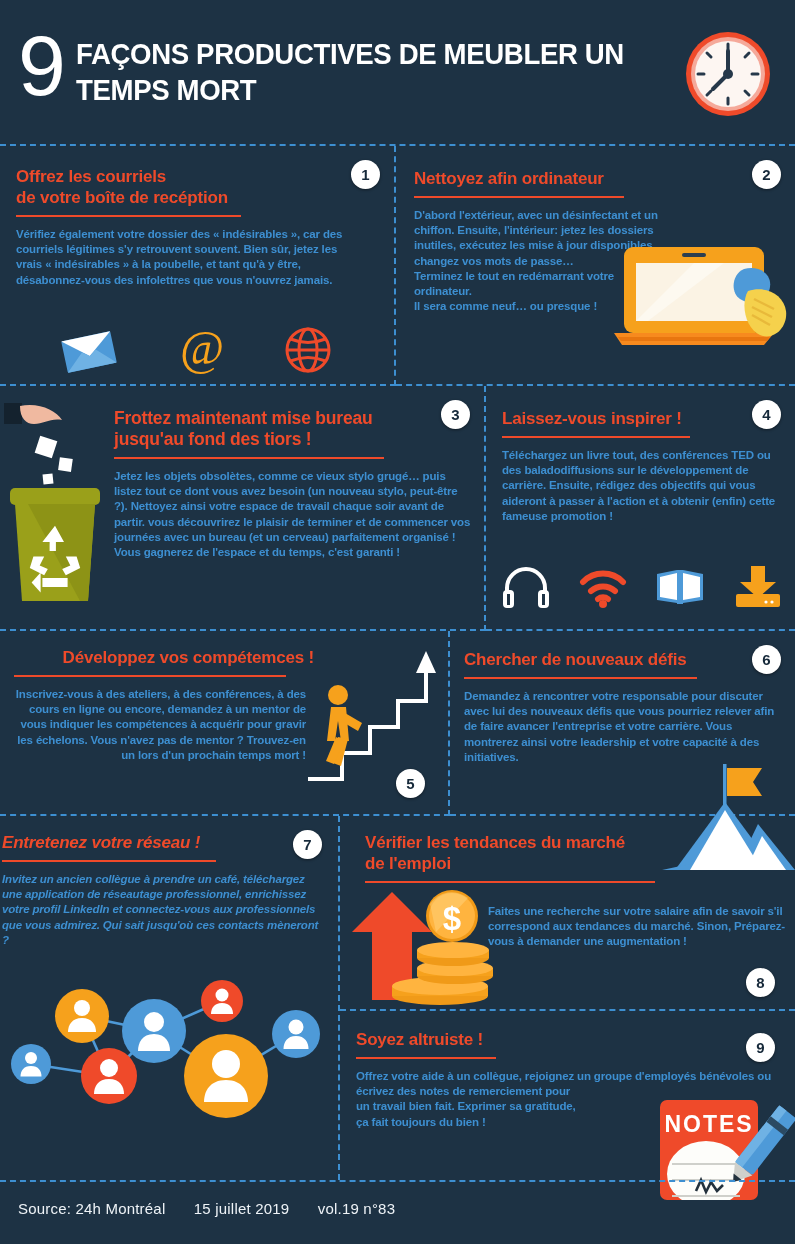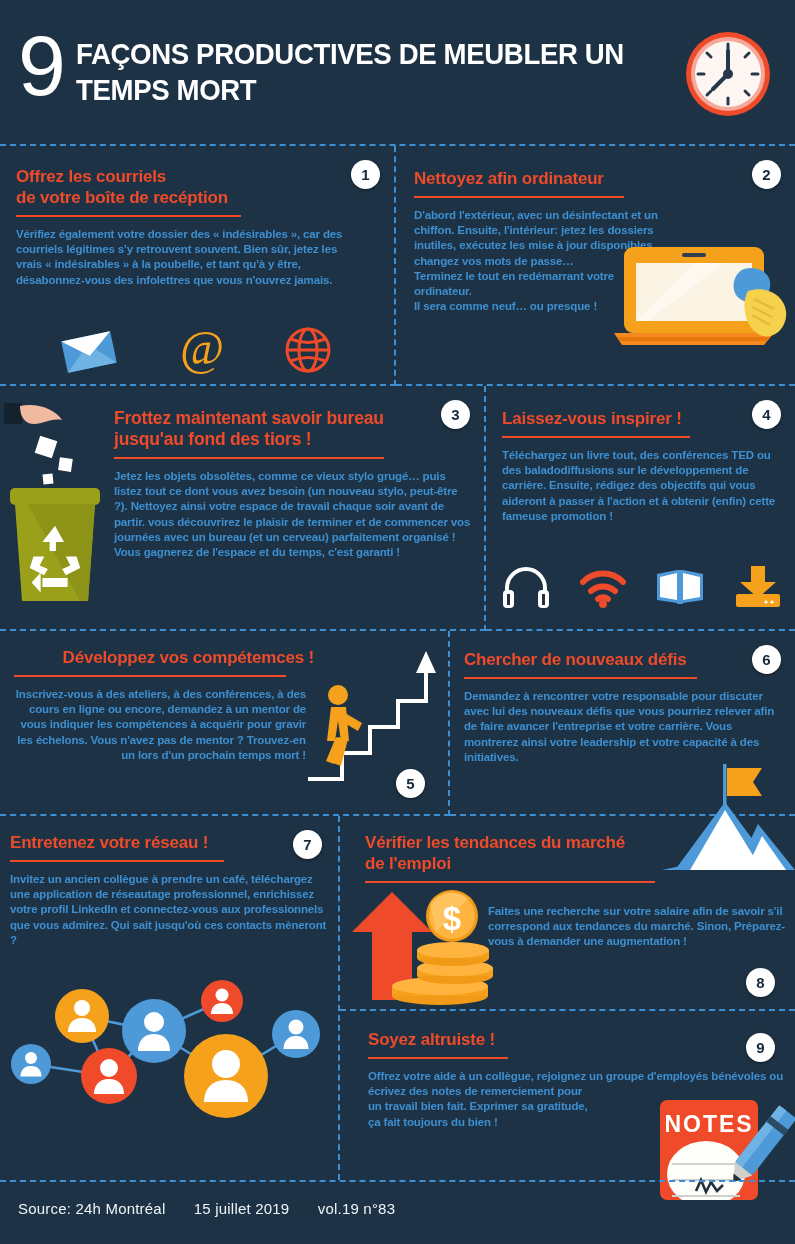--- a/index.html
+++ b/index.html
@@ -166,21 +166,21 @@
           <path d="M30 2 L40 20 L31 20 L31 30 L24 30 L24 20 L16 20 Z"></path>
           <path d="M6 36 L18 36 L13 46 L22 50 L18 57 L2 49 Z"></path>
           <path d="M54 36 L42 36 L47 46 L38 50 L42 57 L58 49 Z"></path>
           <path d="M16 60 L44 60 L44 70 L16 70 Z"></path>
           <path d="M14 54 L14 76 L4 65 Z"></path>
         </g>
       </g>
     </svg>
     <div style="position:absolute;left:114px;top:22px;width:365px;">
       <div class="h-title" style="font-size:17.5px;">
-        <div>Frottez maintenant savoir bureau</div>
+        <div>Frottez maintenant mise bureau</div>
         <div>jusqu'au fond des tiors !</div>
       </div>
       <div class="rule" style="width:270px;"></div>
       <p class="body-txt" style="width:360px;">Jetez les objets obsolètes, comme ce vieux stylo grugé… puis listez tout ce dont vous avez besoin (un nouveau stylo, peut-être ?). Nettoyez ainsi votre espace de travail chaque soir avant de partir. vous découvrirez le plaisir de terminer et de commencer vos journées avec un bureau (et un cerveau) parfaitement organisé ! Vous gagnerez de l'espace et du temps, c'est garanti !</p>
     </div>
   </div>
 
   <div class="panel dash-b" style="left:486px;top:386px;width:309px;height:245px;">
     <div class="badge" style="right:14px;top:14px;">4</div>
     <div style="position:absolute;left:16px;top:22px;width:280px;">
@@ -259,21 +259,21 @@
     <path d="M77 6 L112 6 L103 20 L112 34 L77 34 Z" fill="#f6a11c"></path>
     <path d="M75 40 L125 108 L25 108 Z" fill="#4e9ad8"></path>
     <path d="M108 62 L145 108 L86 108 Z" fill="#4e9ad8"></path>
     <path d="M40 102 L12 108 L48 108 Z" fill="#4e9ad8"></path>
     <path d="M75 48 L112 108 L40 108 Z" fill="#ffffff"></path>
     <path d="M112 74 L136 108 L96 108 Z" fill="#ffffff"></path>
   </svg>
 
   <div class="panel dash-r" style="left:0;top:816px;width:340px;height:364px;">
     <div class="badge" style="right:16px;top:14px;">7</div>
-    <div style="position:absolute;left:10px;top:16px;width:310px;">
+    <div style="position:absolute;left:2px;top:16px;width:310px;font-style:italic;">
       <div class="h-title">Entretenez votre réseau !</div>
       <div class="rule" style="width:214px;"></div>
       <p class="body-txt" style="width:318px;">Invitez un ancien collègue à prendre un café, téléchargez une application de réseautage professionnel, enrichissez votre profil LinkedIn et connectez-vous aux professionnels que vous admirez. Qui sait jusqu'où ces contacts mèneront ?</p>
     </div>
 
     <svg style="position:absolute;left:4px;top:160px;" width="332" height="180" viewBox="0 0 332 180">
       <g stroke="#4e9ad8" stroke-width="2.6" fill="none">
         <line x1="78" y1="40" x2="150" y2="55"></line>
         <line x1="78" y1="40" x2="105" y2="100"></line>
         <line x1="150" y1="55" x2="105" y2="100"></line>
@@ -348,21 +348,21 @@
         <circle cx="102" cy="26" r="23" fill="#ffb43f"></circle>
         <path d="M80 14 A26 26 0 0 1 118 8 L86 42 Z" fill="#ffd27a" opacity="0.55"></path>
         <text x="102" y="40" font-size="33" font-family="'Liberation Sans',sans-serif" font-weight="bold" fill="#ffffff" text-anchor="middle">$</text>
       </g>
     </svg>
     <p class="body-txt" style="position:absolute;left:148px;top:88px;width:300px;">Faites une recherche sur votre salaire afin de savoir s'il correspond aux tendances du marché. Sinon, Préparez-vous à demander une augmentation !</p>
   </div>
 
   <div class="panel" style="left:340px;top:1011px;width:455px;height:171px;">
     <div class="badge" style="right:20px;top:22px;">9</div>
-    <div style="position:absolute;left:16px;top:18px;width:410px;margin-left:12px;">
+    <div style="position:absolute;left:16px;top:18px;width:410px;">
       <div class="h-title">Soyez altruiste !</div>
       <div class="rule" style="width:140px;"></div>
       <p class="body-txt" style="width:420px;white-space:pre-line;">Offrez votre aide à un collègue, rejoignez un groupe d'employés bénévoles ou écrivez des notes de remerciement pour
 un travail  bien fait. Exprimer sa gratitude,
 ça fait toujours du bien !</p>
     </div>
   </div>
 
   <svg style="position:absolute;left:648px;top:1092px;" width="147" height="108" viewBox="0 0 147 108">
     <rect x="12" y="8" width="98" height="100" rx="7" fill="#ef4a2a"></rect>

